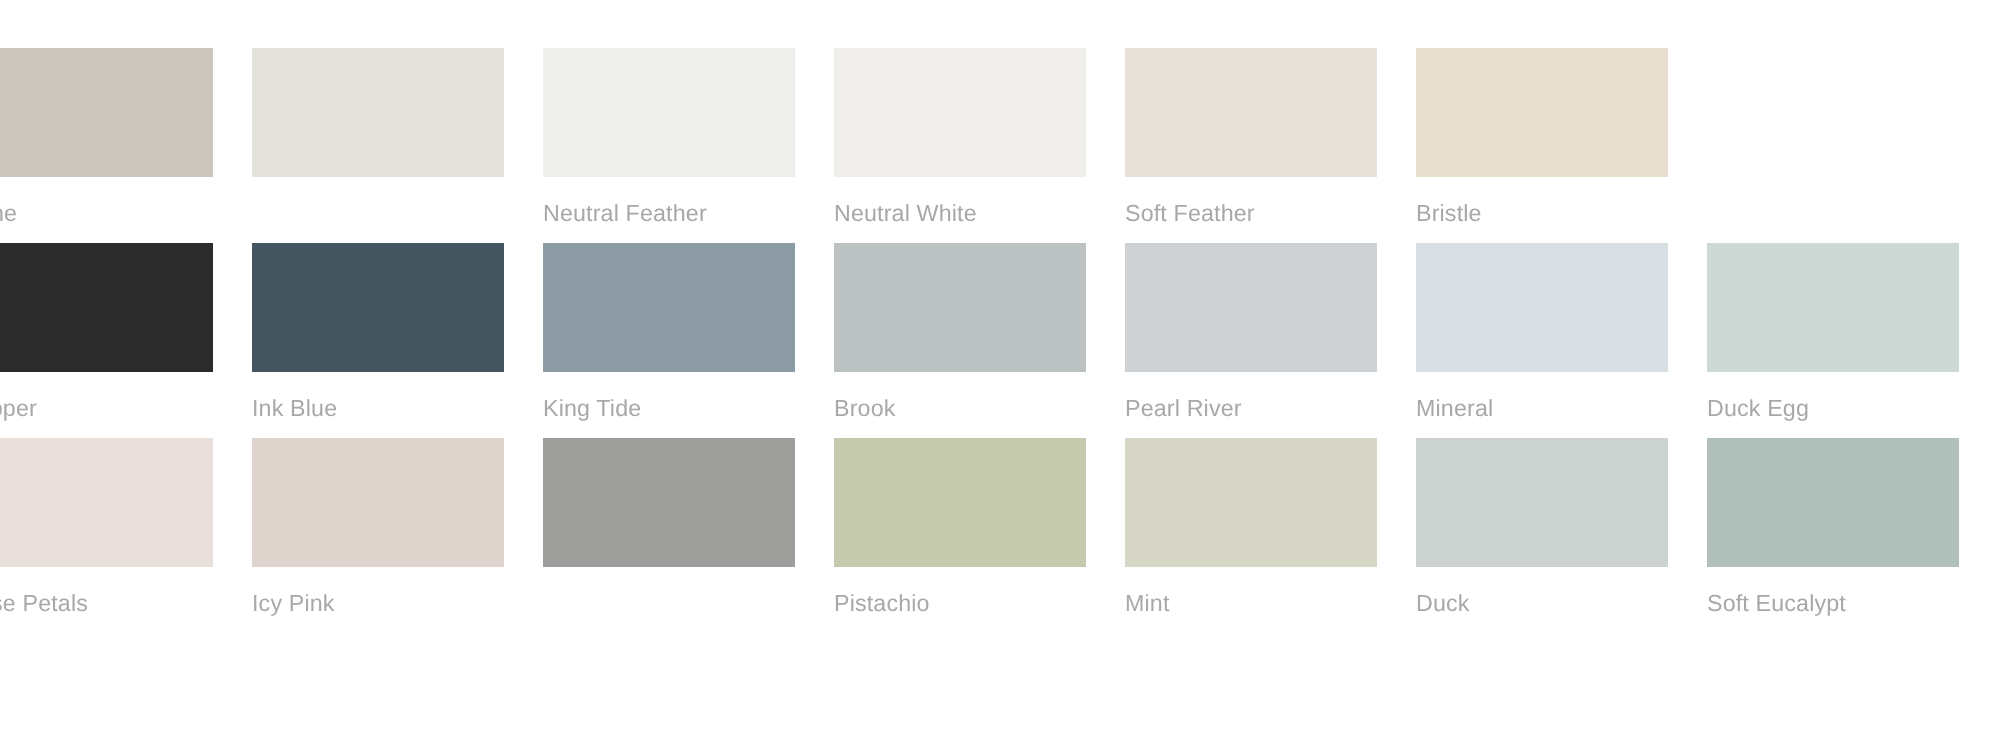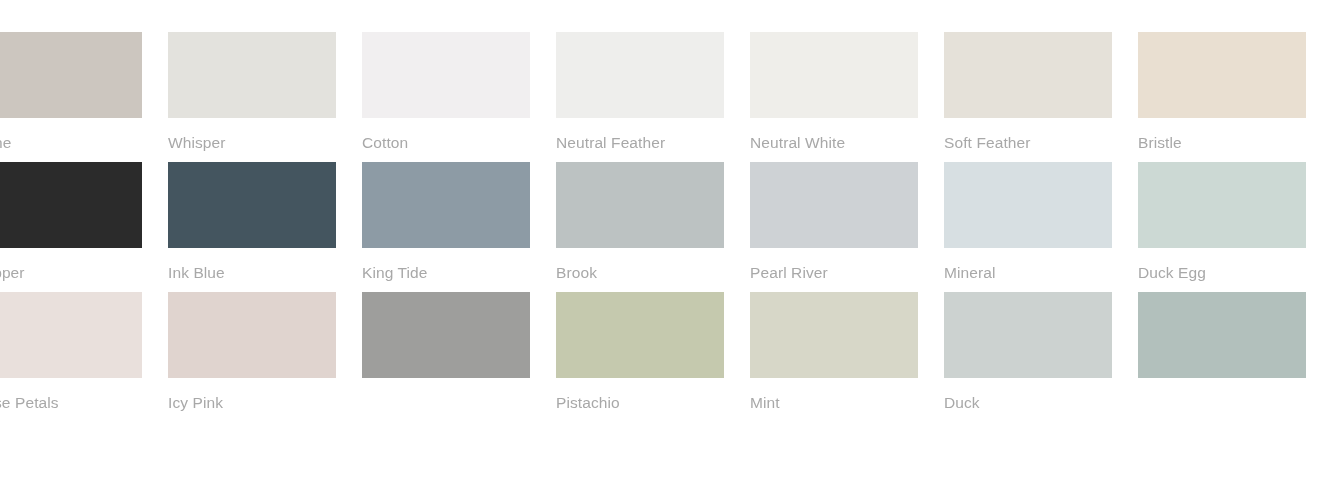--- a/index.html
+++ b/index.html
@@ -67,25 +67,20 @@
 
 <div id="palette-board">
   <div class="swatch-grid">
       <div class="swatch-row">
         <div class="swatch-cell">
           <span class="swatch-chip" style="background-color: rgb(204, 198, 191);"></span>
           <span class="swatch-label">Dune</span>
         </div>
         <div class="swatch-cell">
           <span class="swatch-chip" style="background-color: rgb(227, 226, 221);"></span>
-          <span class="swatch-label">Whisper</span>
-        </div>
-        <div class="swatch-cell">
-          <span class="swatch-chip" style="background-color: rgb(241, 239, 240);"></span>
-          <span class="swatch-label">Cotton</span>
         </div>
         <div class="swatch-cell">
           <span class="swatch-chip" style="background-color: rgb(238, 238, 236);"></span>
           <span class="swatch-label">Neutral Feather</span>
         </div>
         <div class="swatch-cell">
           <span class="swatch-chip" style="background-color: rgb(239, 238, 234);"></span>
           <span class="swatch-label">Neutral White</span>
         </div>
         <div class="swatch-cell">
@@ -146,16 +141,17 @@
         <div class="swatch-cell">
           <span class="swatch-chip" style="background-color: rgb(215, 215, 200);"></span>
           <span class="swatch-label">Mint</span>
         </div>
         <div class="swatch-cell">
           <span class="swatch-chip" style="background-color: rgb(204, 210, 208);"></span>
           <span class="swatch-label">Duck</span>
         </div>
         <div class="swatch-cell">
           <span class="swatch-chip" style="background-color: rgb(178, 192, 188);"></span>
+          <span class="swatch-label">Soft Eucalypt</span>
         </div>
       </div>
     </div>
 </div>
 
 </body></html>

